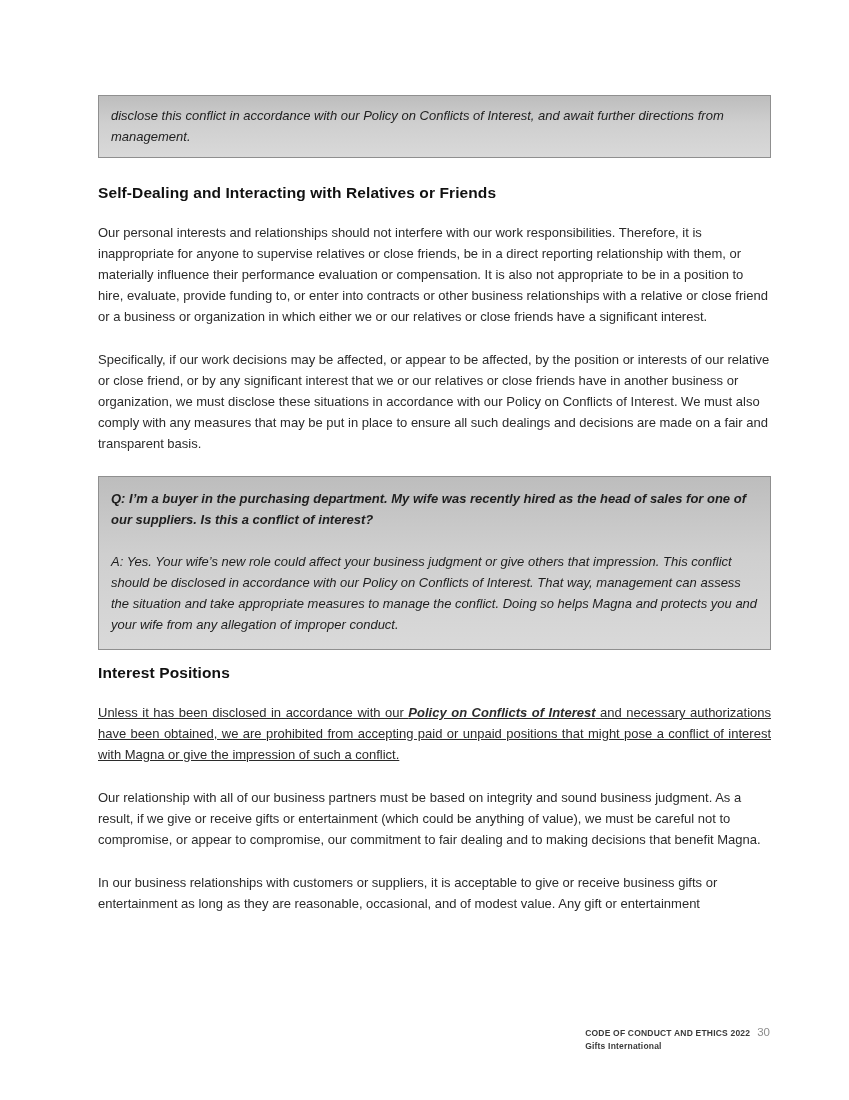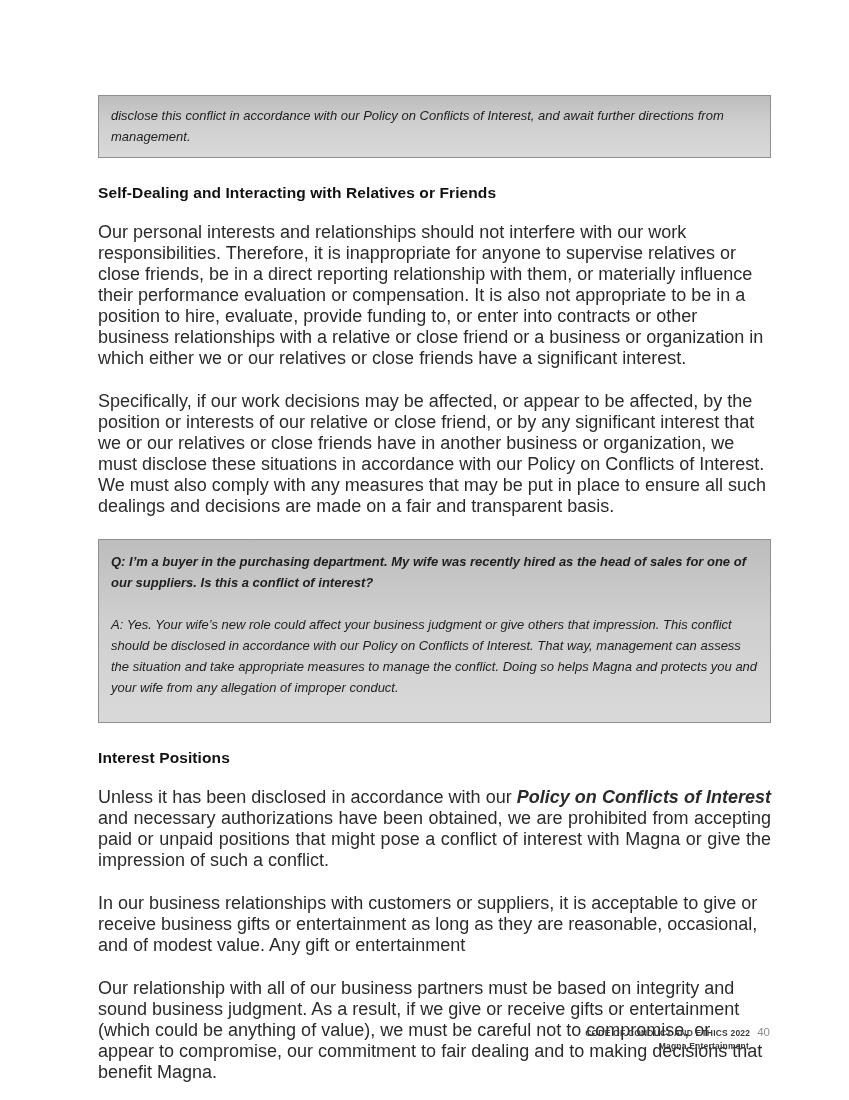--- a/index.html
+++ b/index.html
@@ -29,57 +29,58 @@
     font-style: italic;
     font-size: 13px;
     line-height: 21px;
     color: #1e1e1e;
   }
   .callout.top-callout {
     margin-bottom: 26px;
   }
   .callout.qa-callout {
     margin-top: 12px;
-    margin-bottom: 26px;
-    padding-bottom: 24px;
+    margin-bottom: 14px;
+    padding-bottom: 14px;
   }
   .qa-question {
     font-weight: bold;
     margin: 2px 0 0 0;
   }
   .qa-answer {
     margin: 21px 0 0 0;
   }
   h2.section-heading {
     font-size: 15.5px;
     font-weight: bold;
     color: #111111;
     margin: 0 0 20px 0;
     letter-spacing: 0.1px;
   }
   h2.section-heading.spaced {
     margin-top: 30px;
   }
   p.body-para {
-    font-size: 18px;
+    font-size: 13px;
     line-height: 21px;
     margin: 0 0 22px 0;
   }
   p.body-para.justified {
     text-align: justify;
+    text-decoration: underline;
   }
   .inline-policy {
     font-weight: bold;
     font-style: italic;
   }
   .footer {
     position: absolute;
     right: 79px;
     bottom: 48px;
-    text-align: right;
+    text-align: left;
     line-height: 12px;
   }
   .footer-line1 {
     display: flex;
     align-items: baseline;
     justify-content: flex-end;
     gap: 7px;
   }
   .footer-title {
     font-size: 8.5px;
@@ -120,26 +121,26 @@
       <p class="qa-question">Q: I’m a buyer in the purchasing department. My wife was recently hired as the head of sales for one of our suppliers. Is this a conflict of interest?</p>
       <p class="qa-answer">A: Yes. Your wife’s new role could affect your business judgment or give others that impression. This conflict should be disclosed in accordance with our Policy on Conflicts of Interest. That way, management can assess the situation and take appropriate measures to manage the conflict. Doing so helps Magna and protects you and your wife from any allegation of improper conduct.</p>
     </div>
 
     <h2 class="section-heading">Interest Positions</h2>
 
 
     <p class="body-para justified"><span>Unless it has been disclosed in accordance with our </span><span class="inline-policy">Policy on Conflicts of Interest</span><span> and necessary authorizations have been obtained, we are prohibited from accepting paid or unpaid positions that might pose a conflict of interest with Magna or give the impression of such a conflict.</span></p>
 
 
+    <p class="body-para">Our relationship with all of our business partners must be based on integrity and sound business judgment. As a result, if we give or receive gifts or entertainment (which could be anything of value), we must be careful not to compromise, or appear to compromise, our commitment to fair dealing and to making decisions that benefit Magna.</p>
+
     <p class="body-para">In our business relationships with customers or suppliers, it is acceptable to give or receive business gifts or entertainment as long as they are reasonable, occasional, and of modest value. Any gift or entertainment</p>
-
-    <p class="body-para">Our relationship with all of our business partners must be based on integrity and sound business judgment. As a result, if we give or receive gifts or entertainment (which could be anything of value), we must be careful not to compromise, or appear to compromise, our commitment to fair dealing and to making decisions that benefit Magna.</p>
 
   </div>
 
   <div class="footer">
     <div class="footer-line1">
       <span class="footer-title">CODE OF CONDUCT AND ETHICS 2022</span>
-      <span class="footer-page">40</span>
+      <span class="footer-page">30</span>
     </div>
-    <div class="footer-company">Magna Entertainment</div>
+    <div class="footer-company">Gifts International</div>
   </div>
 </div>
 
 </body></html>

